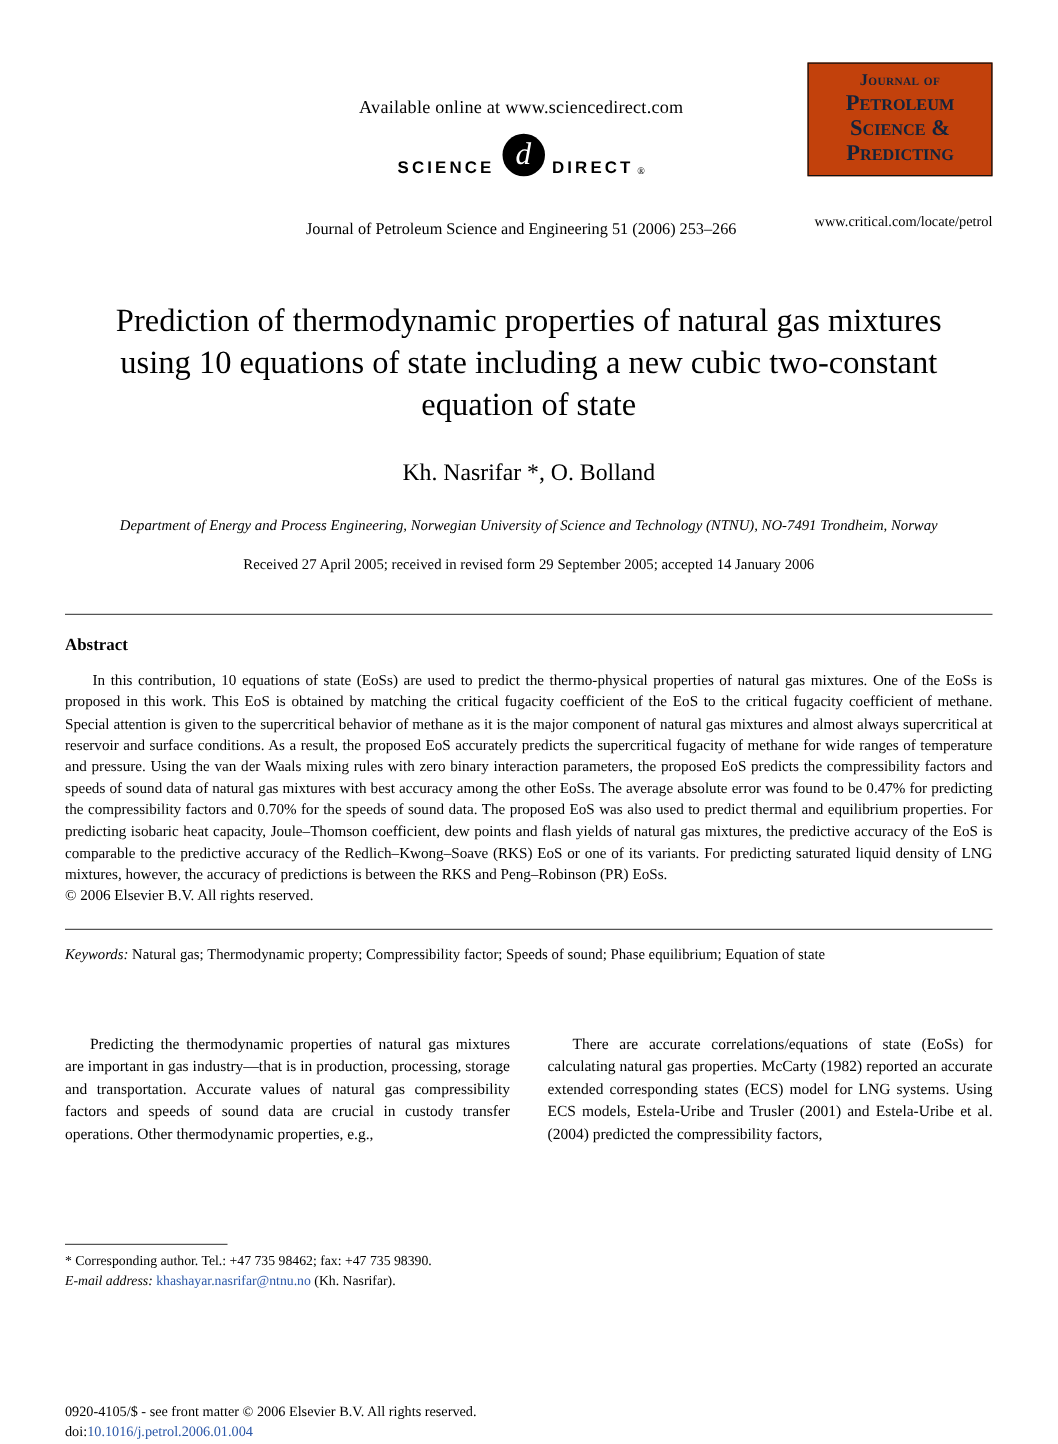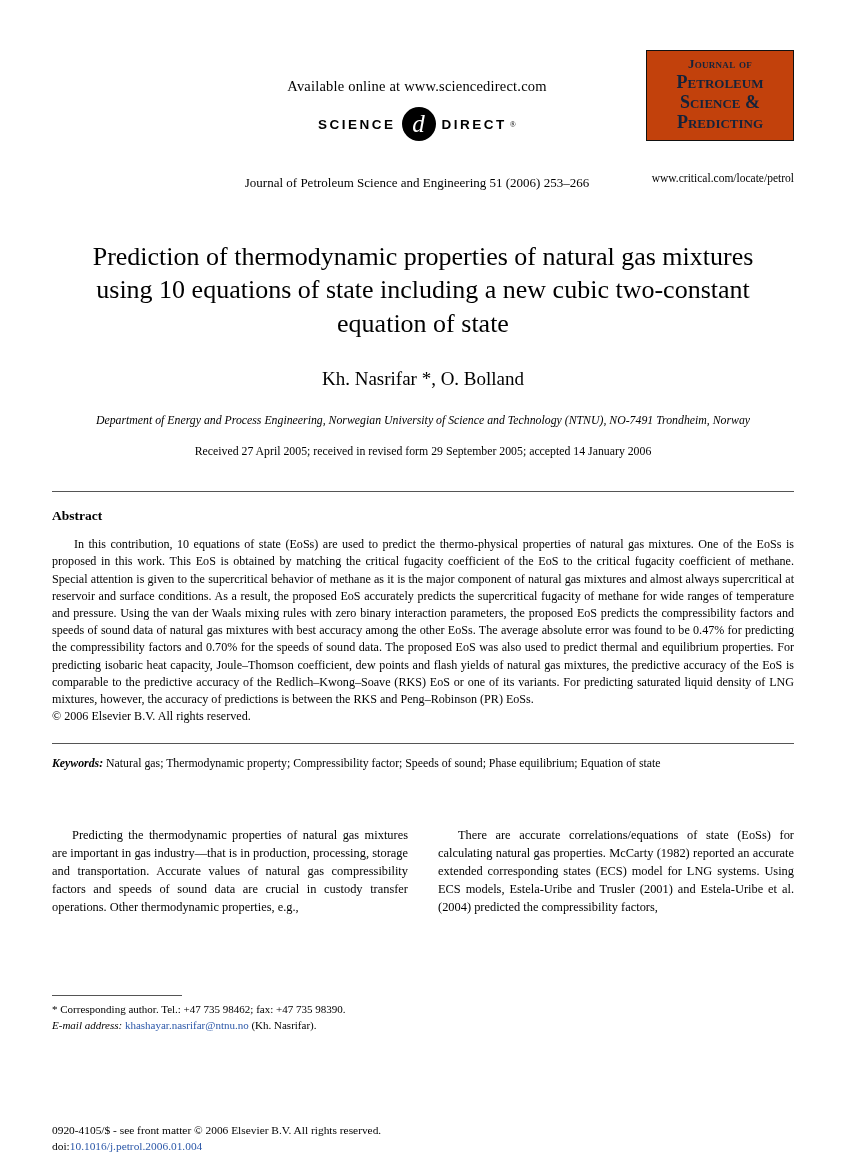--- a/index.html
+++ b/index.html
@@ -58,21 +58,21 @@
     text-align: center;
     margin-top: 16px;
   }
   .avail-online {
     font-size: 14.5px;
     letter-spacing: .2px;
   }
   .sd-logo {
     margin-top: 12px;
     display: flex;
-    align-items: center;
+    align-items: flex-end;
     justify-content: center;
     gap: 3px;
   }
   .sd-word {
     font-family: "Liberation Sans", sans-serif;
     font-weight: bold;
     font-size: 13.5px;
     letter-spacing: 2.5px;
   }
   .sd-at {
@@ -186,21 +186,21 @@
   .copyright-line {
     font-size: 12.1px;
     line-height: 1.42;
     text-align: left;
   }
   .rule-keywords-top { margin: 18px 52px 0 52px; }
   .keywords {
     margin: 12px 52px 0 52px;
     font-size: 11.8px;
   }
-  .keywords i { font-style: italic; font-weight: bold; }
+  .keywords i { font-style: italic; }
 
   
   .columns {
     margin: 56px 52px 0 52px;
     display: flex;
     gap: 30px;
   }
   .col {
     width: 356px;
     font-size: 12.4px;

